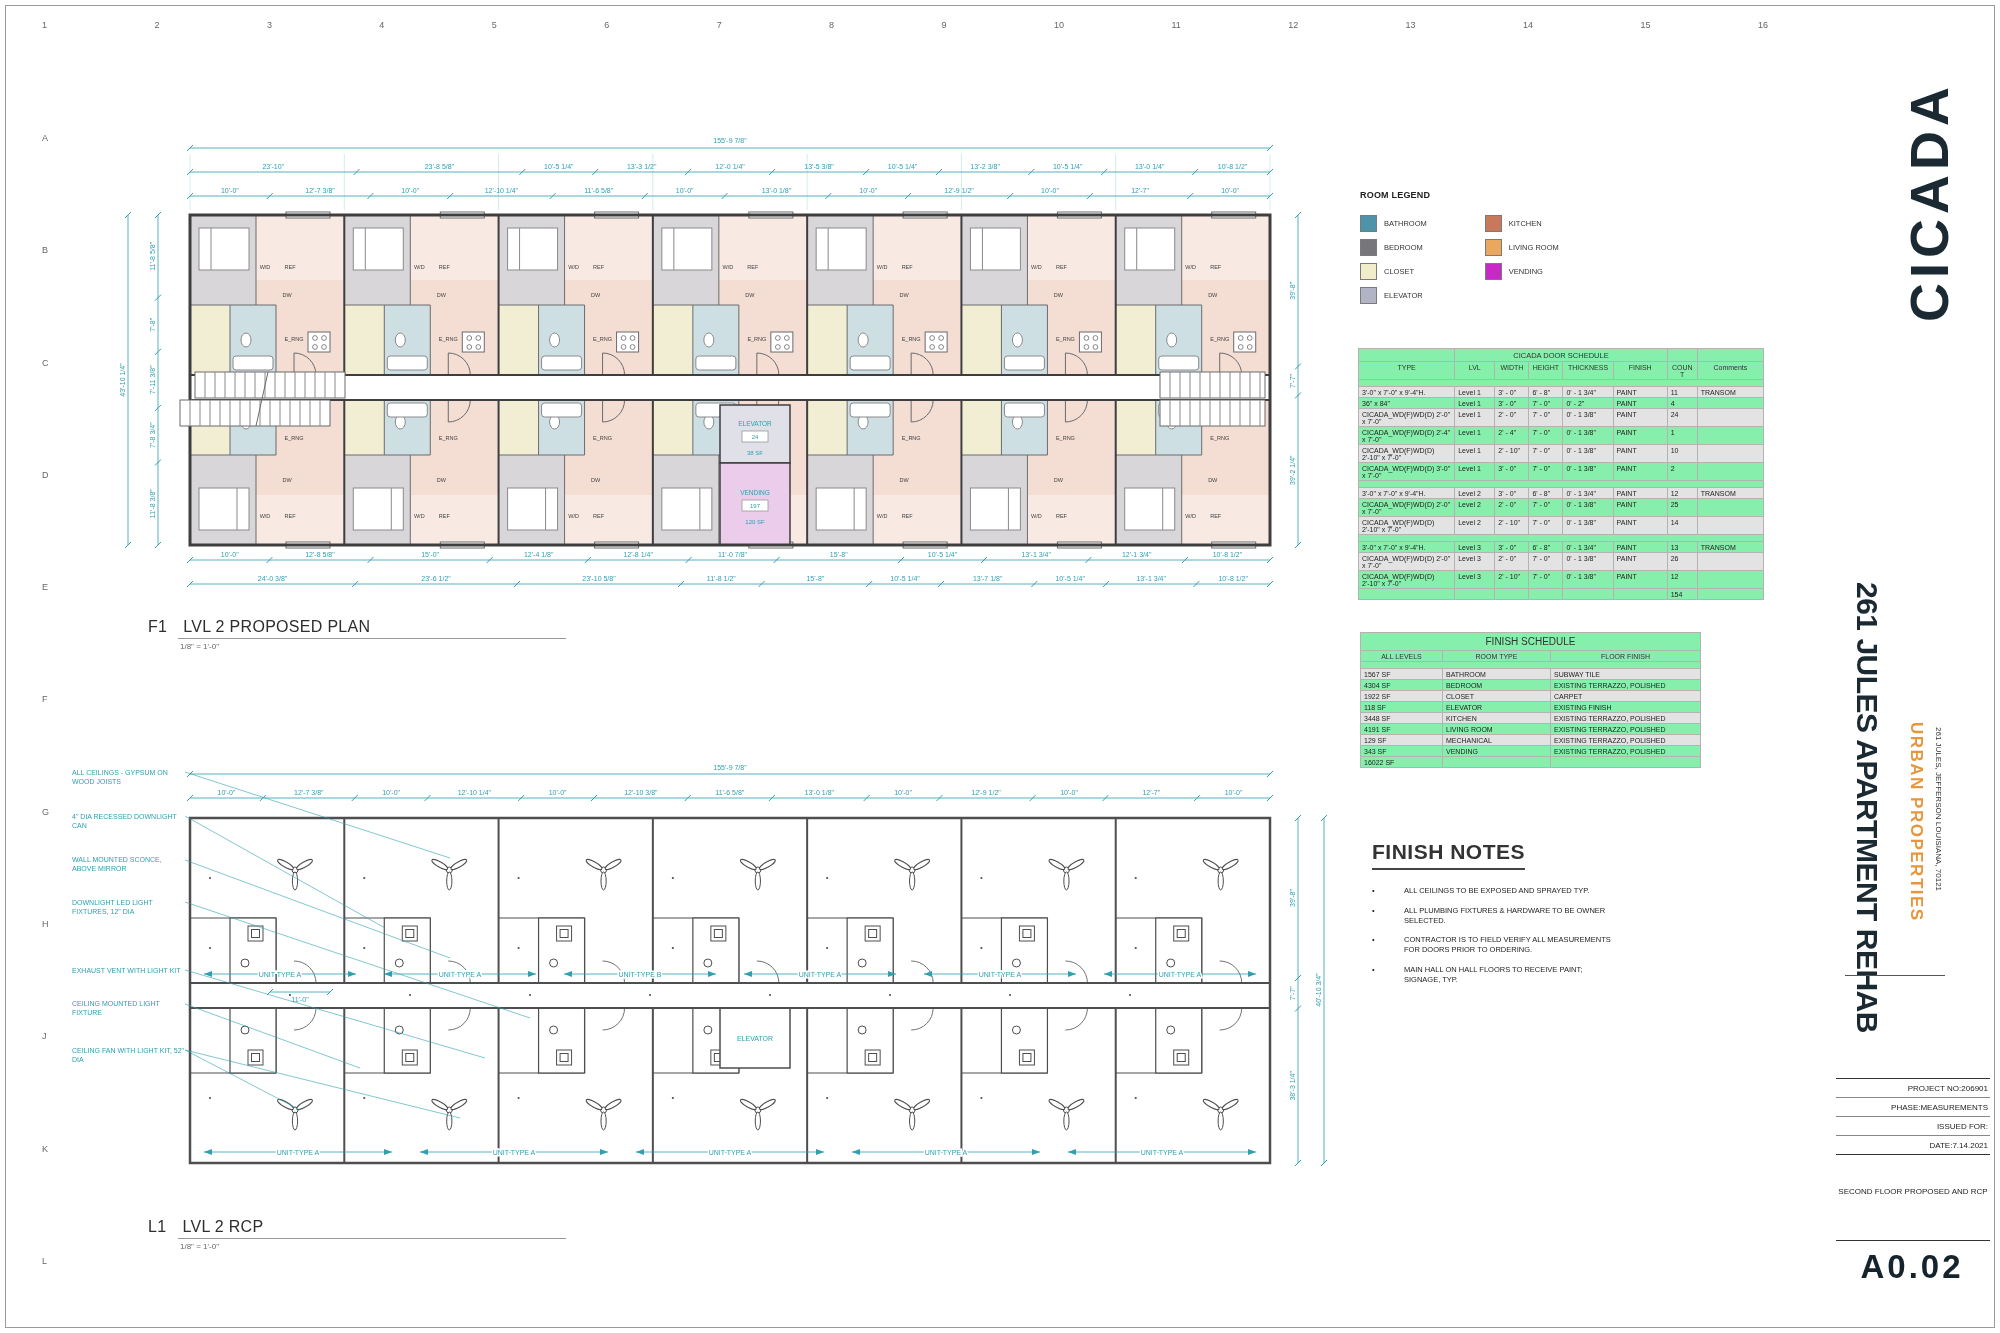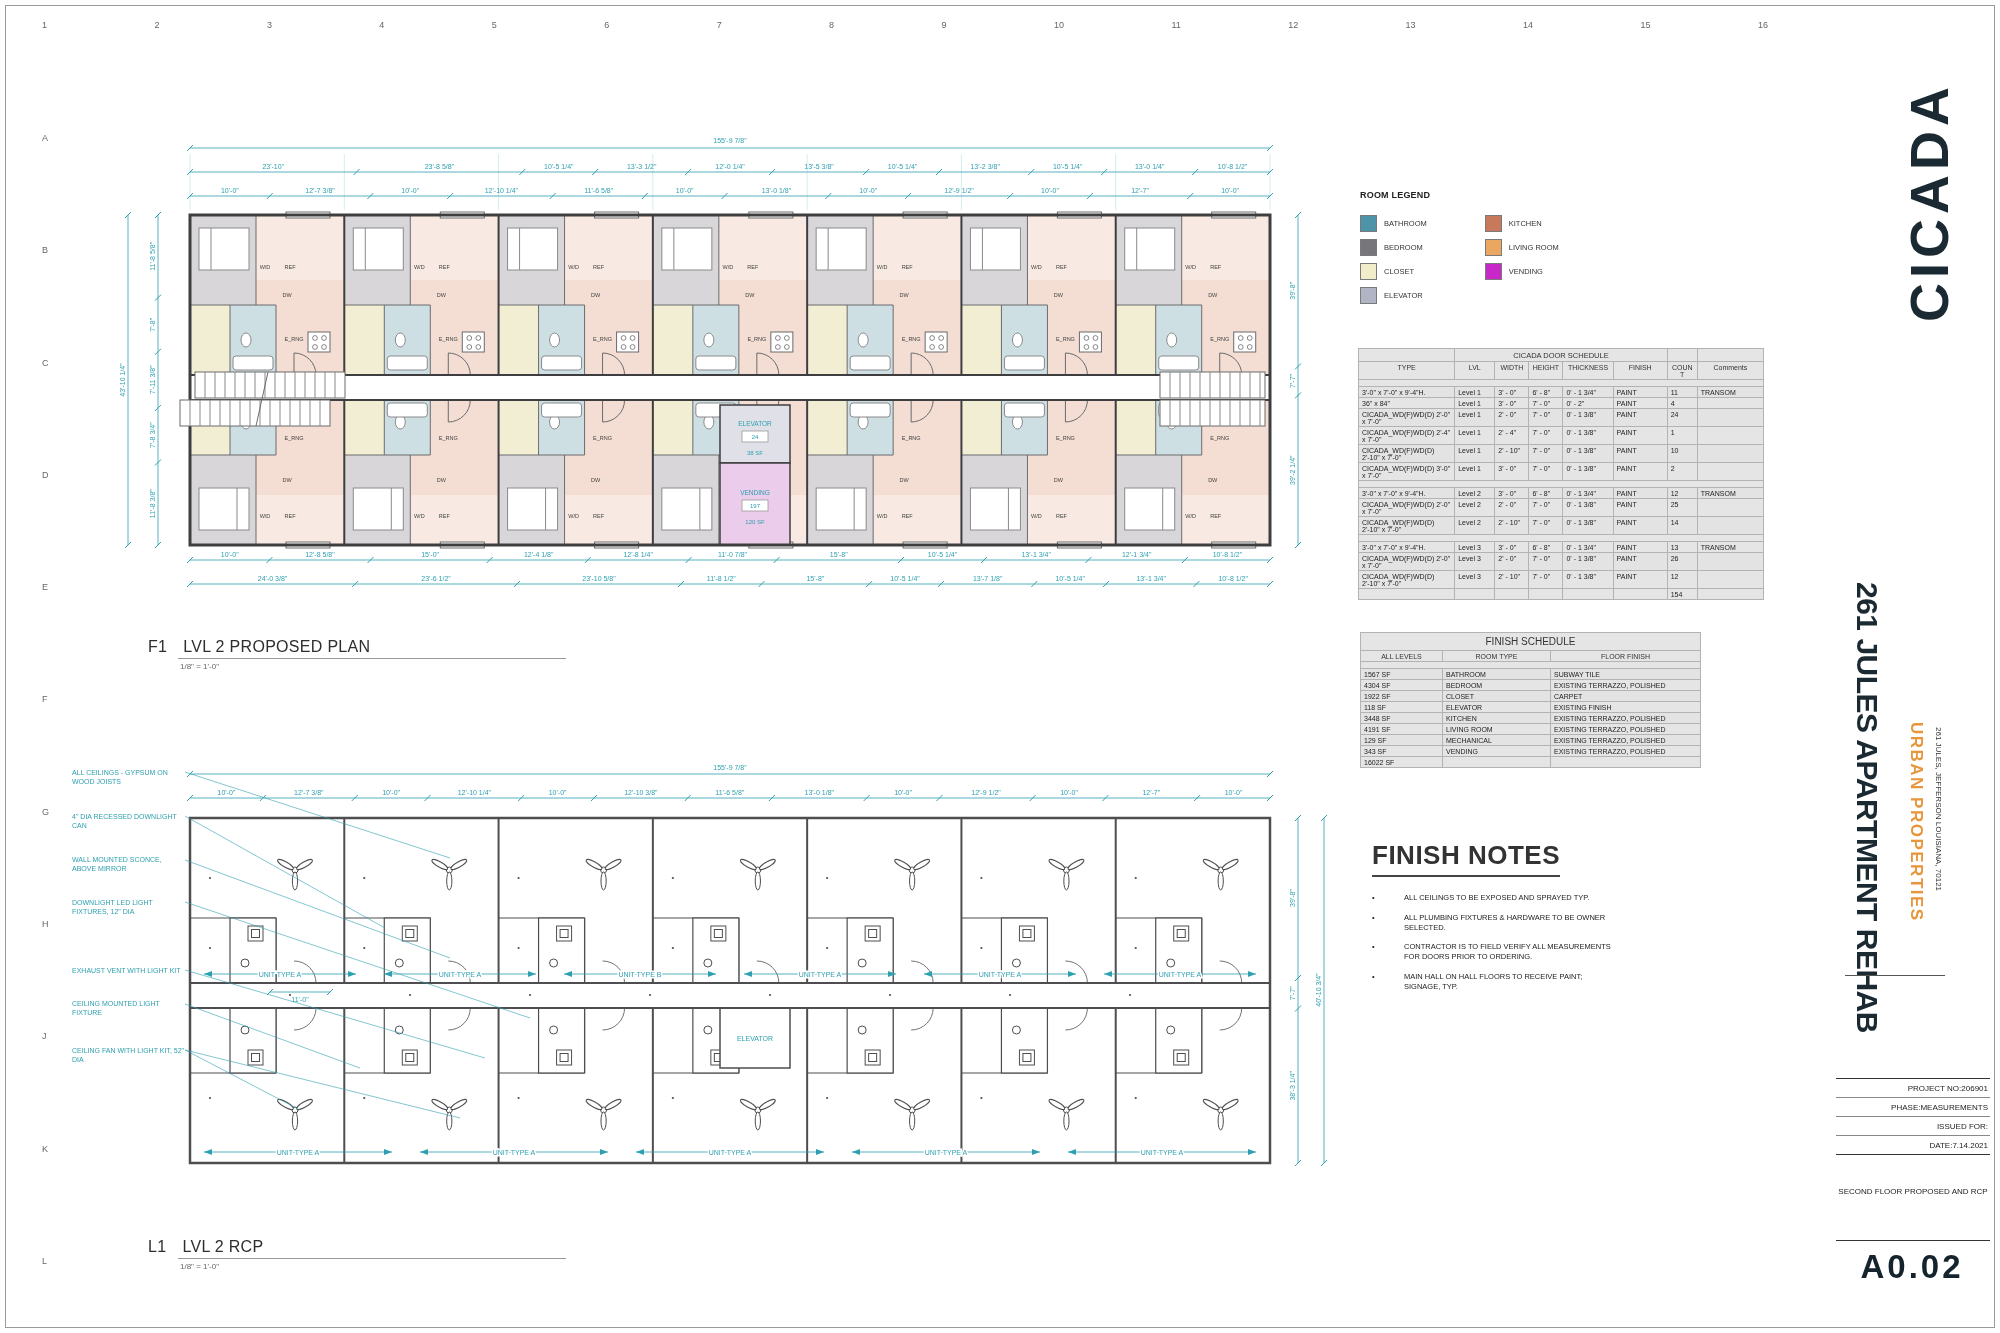--- a/index.html
+++ b/index.html
@@ -9,41 +9,41 @@
   }
   .sheet-border{position:absolute;left:5px;top:5px;right:5px;bottom:5px;border:1px solid #9a9a9a;pointer-events:none;}
   .grid-numbers{position:absolute;left:42px;top:20px;width:1726px;display:flex;justify-content:space-between;font-size:9px;color:#666;}
   .grid-letters{position:absolute;left:42px;top:133px;height:1133px;display:flex;flex-direction:column;justify-content:space-between;font-size:9px;color:#666;}
 
   svg.plan{position:absolute;}
   #plan1-svg{left:30px;top:110px;}
   #plan2-svg{left:30px;top:758px;}
 
   .plan-title{position:absolute;color:#2e2e30;}
-  .plan-title .row{display:flex;align-items:baseline;font-size:16px;letter-spacing:.3px;margin-top:20px;}
+  .plan-title .row{display:flex;align-items:baseline;font-size:16px;letter-spacing:.3px;}
   .plan-title .ref{margin-right:16px;}
   .plan-title .line{width:388px;border-bottom:1.5px solid #999;margin-left:30px;margin-top:2px;}
   .plan-title .scale{font-size:8px;color:#666;margin-left:32px;margin-top:3px;}
 
   .legend{position:absolute;left:1360px;top:190px;}
   .legend h3{font-size:9px;margin:0 0 11px;color:#222;letter-spacing:.2px;}
   .legend-grid{display:grid;grid-auto-flow:column;grid-template-rows:repeat(4,24px);column-gap:58px;font-size:7.5px;color:#333;}
   .legend-item{display:flex;align-items:center;gap:7px;}
   .legend-item .sw{width:15px;height:15px;border:1px solid #7a7a7a;flex:0 0 auto;}
 
-  .tbl{position:absolute;border-collapse:collapse;font-size:7px;color:#222;background:#e5e5e5;table-layout:fixed;padding-left:39px;}
+  .tbl{position:absolute;border-collapse:collapse;font-size:7px;color:#222;background:#86efac;table-layout:fixed;padding-left:39px;}
   .tbl td,.tbl th{border:1px solid #b3b3b3;padding:1.5px 3px;font-weight:normal;vertical-align:top;text-align:left;word-wrap:break-word;}
   .tbl th{text-align:center;color:#333;}
   .tbl .shaded{background:#e3e3e3;}
   .tbl .gap td{border-top:none;border-bottom:none;height:6px;padding:0;}
   .tbl .ttl{font-size:7.5px;}
   #finish-schedule .ttl{font-size:10px;text-align:center;padding:3px;}
 
   .finish-notes{position:absolute;left:1372px;top:840px;width:320px;color:#222;}
-  .finish-notes h2{font-size:26px;margin:0 0 16px;letter-spacing:.5px;font-weight:bold;color:#333;border-bottom:2px solid #444;display:inline-block;padding-bottom:4px;}
+  .finish-notes h2{font-size:21px;margin:0 0 16px;letter-spacing:.5px;font-weight:bold;color:#333;border-bottom:2px solid #444;display:inline-block;padding-bottom:4px;}
   .fn-item{display:flex;font-size:7.5px;margin-bottom:10px;line-height:1.3;}
   .fn-item .b{width:32px;flex:0 0 auto;}
   .fn-item .t{width:210px;}
 
   .vtext{position:absolute;transform-origin:0 0;white-space:nowrap;}
   #logo{left:1898px;top:322px;transform:rotate(-90deg);font-size:54px;font-weight:600;letter-spacing:5px;color:#1b2a32;}
   #proj-title{left:1884px;top:582px;transform:rotate(90deg);font-size:30px;font-weight:bold;letter-spacing:-.5px;color:#1b2a32;}
   #client{left:1926px;top:722px;transform:rotate(90deg);font-size:17px;font-weight:bold;letter-spacing:1.5px;}
   #address{left:1943px;top:727px;transform:rotate(90deg);font-size:8px;color:#333;}
   .tb-rule{position:absolute;border-top:1px solid #555;}

